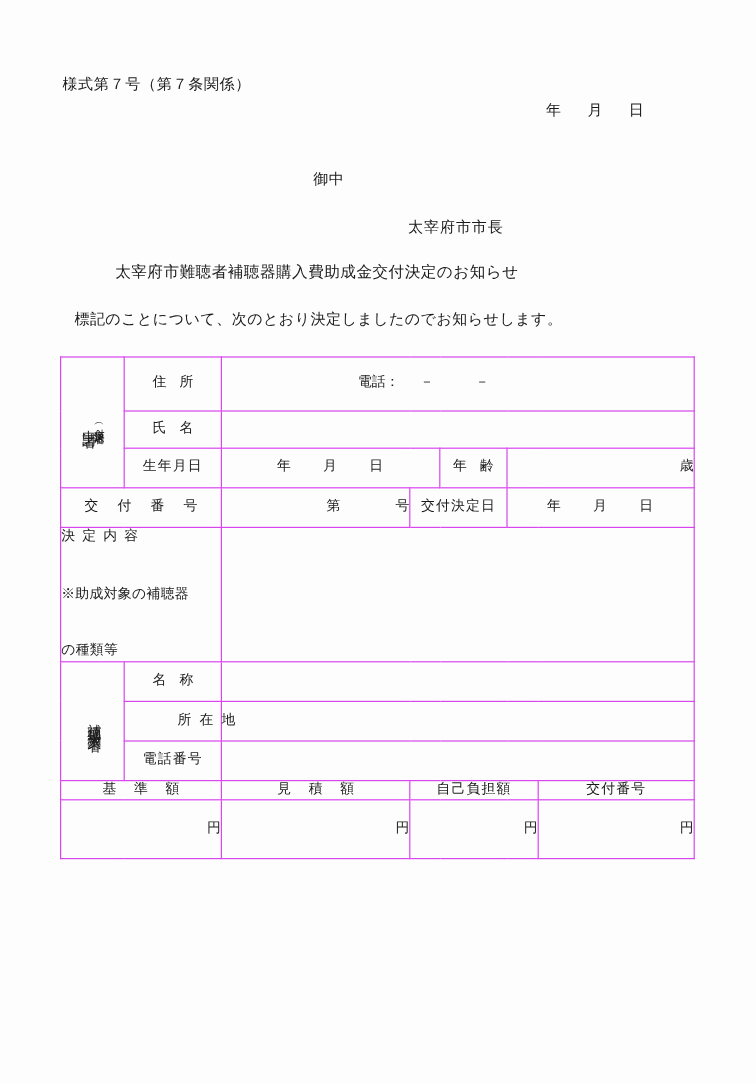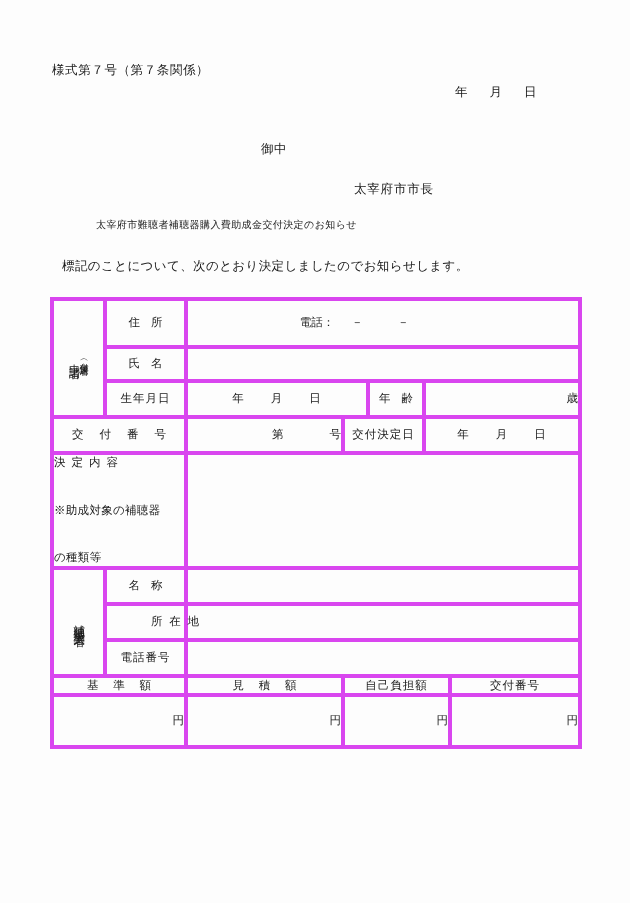--- a/index.html
+++ b/index.html
@@ -41,32 +41,32 @@
     position: absolute;
     left: 261px;
     top: 141px;
     font-size: 12.5px;
     letter-spacing: 0.5px;
     white-space: nowrap;
   }
 
   .issuer {
     position: absolute;
-    left: 354px;
+    left: 340px;
     top: 181px;
     font-size: 12.5px;
     letter-spacing: 0.8px;
     white-space: nowrap;
   }
 
   .doc-title {
     position: absolute;
     left: 96px;
     top: 218px;
-    font-size: 10px;
+    font-size: 13px;
     letter-spacing: 0.4px;
     white-space: nowrap;
     text-align: right;
   }
 
   .lead-text {
     position: absolute;
     left: 62px;
     top: 258px;
     font-size: 12.5px;
@@ -78,21 +78,21 @@
   .form-table {
     position: absolute;
     left: 50px;
     top: 297px;
     width: 528px;
     border-collapse: collapse;
     table-layout: fixed;
     font-size: 11.5px;
   }
   .form-table td {
-    border: 4px solid #d946ef;
+    border: 1px solid #d946ef;
     padding: 0;
     vertical-align: middle;
     line-height: 1.35;
   }
 
   
   .vhead {
     text-align: center;
     padding: 2px 0;
   }

